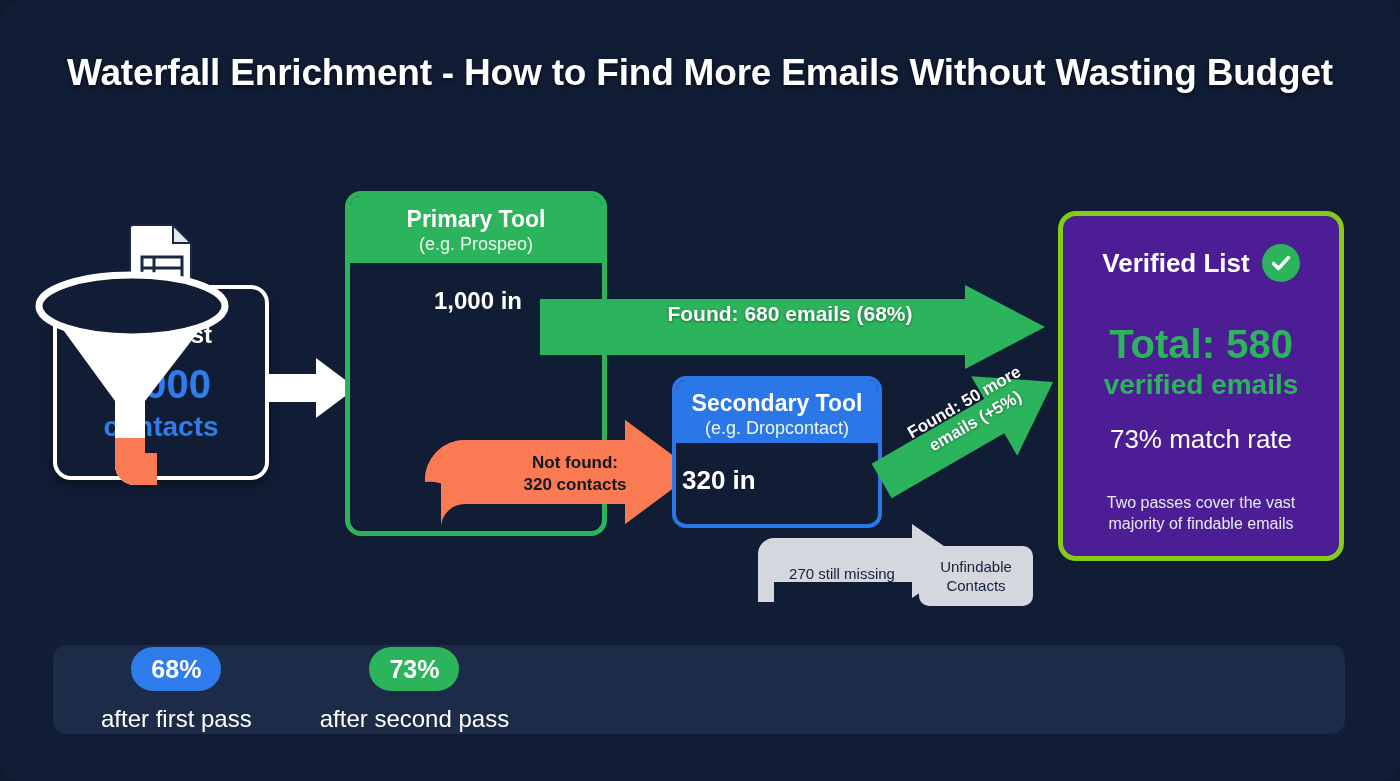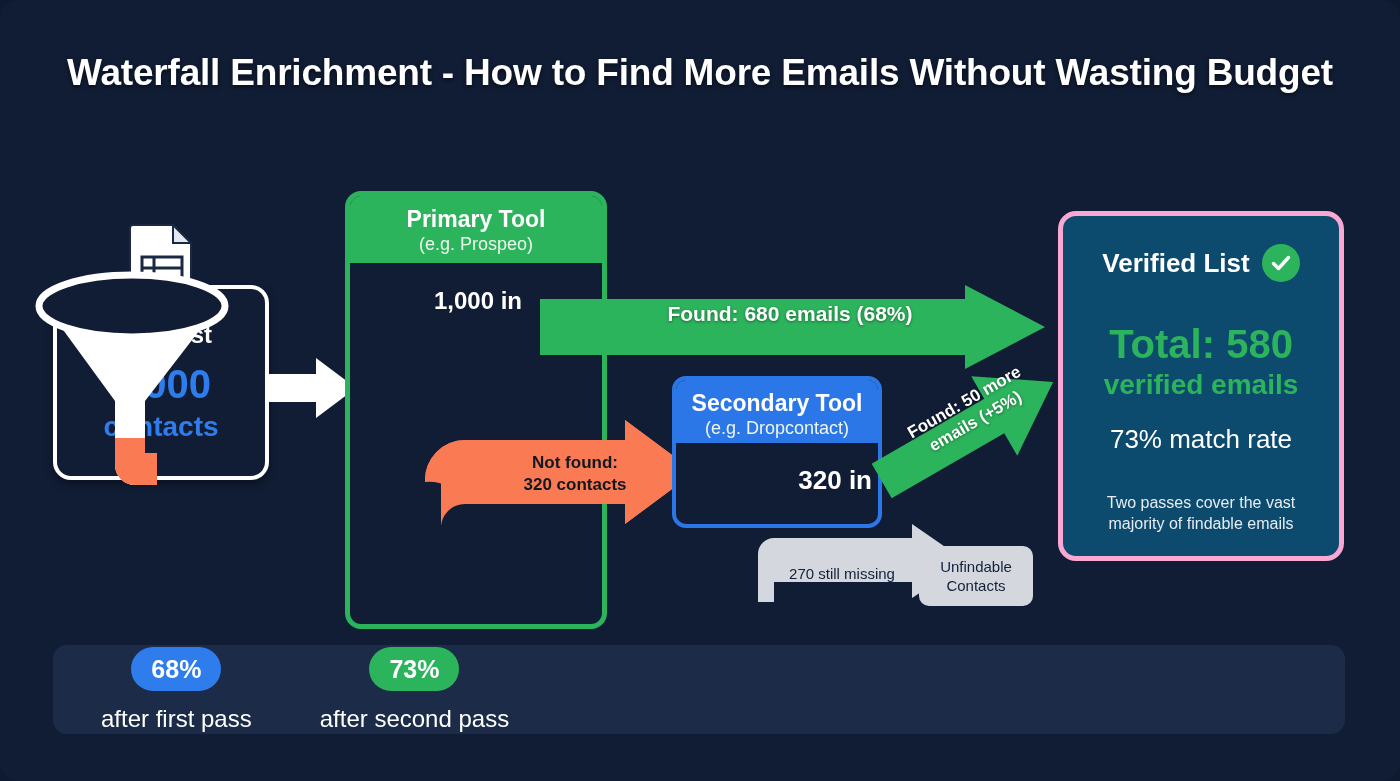--- a/index.html
+++ b/index.html
@@ -83,21 +83,21 @@
     top: 356px;
     width: 88px;
     height: 64px;
   }
   
   #primary-tool-card {
     position: absolute;
     left: 345px;
     top: 191px;
     width: 262px;
-    height: 438px;
+    height: 345px;
     border: 5px solid #2cb45c;
     border-radius: 16px;
     box-sizing: border-box;
     background: #111d35;
     overflow: hidden;
   }
   .tool-head {
     position: absolute;
     left: 0; top: 0;
     width: 100%;
@@ -200,21 +200,21 @@
   }
   #secondary-body {
     position: absolute;
     left: 6px;
     top: 63px;
     right: 6px;
     bottom: 6px;
     background: #111d35;
     display: flex;
     align-items: center;
-    justify-content: flex-end;
+    justify-content: flex-start;
   }
   #secondary-count {
     color: #ffffff;
     font-size: 26px;
     font-weight: bold;
   }
   
   #arrow-found-secondary {
     position: absolute;
     left: 870px;
@@ -270,24 +270,24 @@
     font-size: 15px;
     line-height: 19px;
   }
   
   #verified-panel {
     position: absolute;
     left: 1058px;
     top: 211px;
     width: 286px;
     height: 350px;
-    border: 5px solid #f9a8d4;
+    border: 5px solid #84cc16;
     border-radius: 18px;
     box-sizing: border-box;
-    background: #0c4a6e;
+    background: #4c1d95;
   }
   #verified-head {
     position: absolute;
     left: 0; top: 28px; width: 100%;
     display: flex;
     align-items: center;
     justify-content: center;
     gap: 12px;
   }
   #verified-title {

